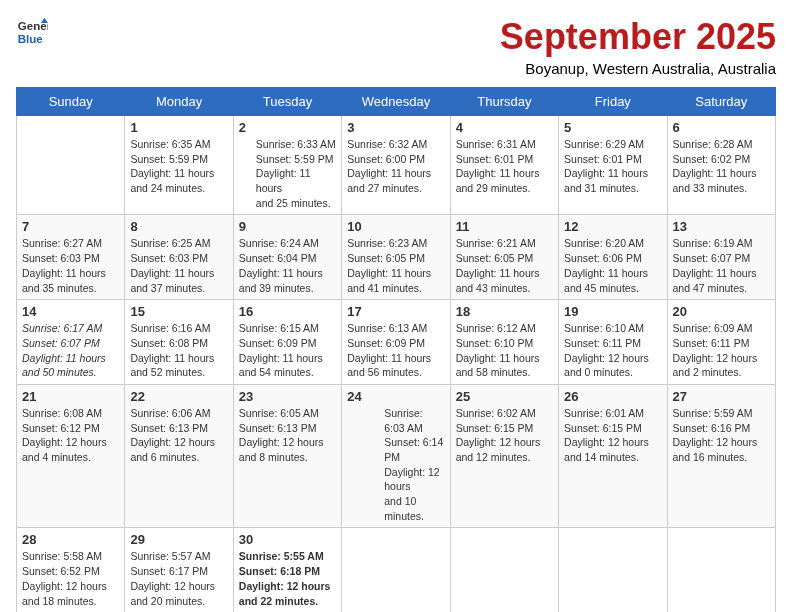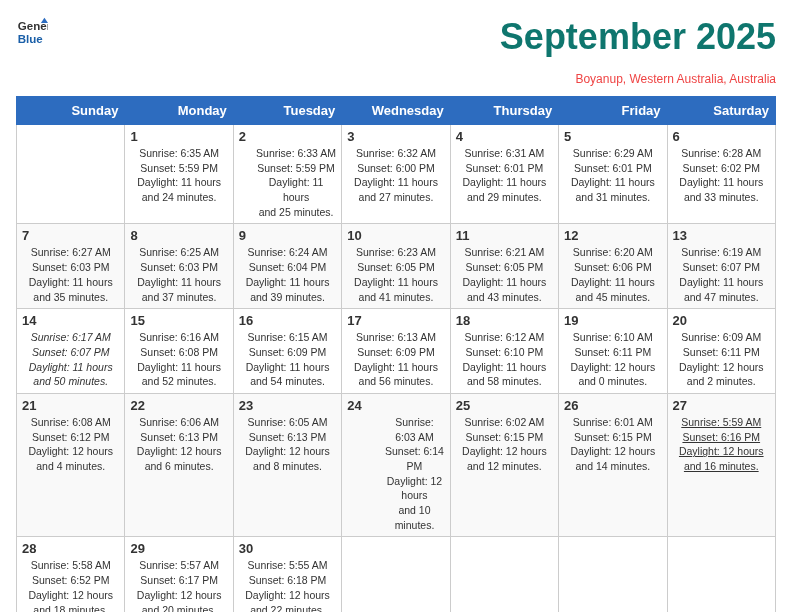--- a/index.html
+++ b/index.html
@@ -24,39 +24,39 @@
     .logo-icon {
       width: 32px;
       height: 32px;
     }
     .title-block {
       text-align: right;
     }
     .month-title {
       font-size: 36px;
       font-weight: bold;
-      color: #0f766e;
+      color: #b91c1c;
     }
     .location {
-      font-size: 12px;
-      color: #ef4444;
-      margin-top: 14px;
+      font-size: 15px;
+      color: #000000;
+      margin-top: 2px;
     }
     .calendar {
       width: 100%;
       border-collapse: collapse;
       border: 1px solid #ccc;
     }
     .calendar th {
       background: #2d6cbf;
       color: #fff;
       font-size: 13px;
-      font-weight: bold;
+      font-weight: normal;
       padding: 6px 6px;
-      text-align: right;
+      text-align: center;
       border: 1px solid #2d6cbf;
     }
     .calendar td {
       border: 1px solid #ccc;
       vertical-align: top;
       padding: 4px 5px;
       font-size: 11px;
       color: #333;
       width: calc(100% / 7);
       min-height: 80px;
@@ -64,21 +64,20 @@
     .day-number {
       font-size: 13px;
       font-weight: bold;
       display: block;
       margin-bottom: 2px;
     }
     .day-info {
       font-size: 10.5px;
       line-height: 1.4;
       color: #333;
-      text-align: center;
     }
     .empty-cell {
       background: #f9f9f9;
     }
     tr:nth-child(even) td {
       background: #f9f9f9;
     }
     tr:nth-child(odd) td {
       background: #fff;
     }
@@ -298,21 +297,21 @@
         </td>
         <td>
           <span class="day-number">26</span>
           <div class="day-info" style="white-space: pre-line;">Sunrise: 6:01 AM
 Sunset: 6:15 PM
 Daylight: 12 hours
 and 14 minutes.</div>
         </td>
         <td>
           <span class="day-number">27</span>
-          <div class="day-info" style="white-space: pre-line; text-decoration: underline;">Sunrise: 5:59 AM
+          <div class="day-info" style="white-space: pre-line;">Sunrise: 5:59 AM
 Sunset: 6:16 PM
 Daylight: 12 hours
 and 16 minutes.</div>
         </td>
       </tr>
       <tr>
         <td>
           <span class="day-number">28</span>
           <div class="day-info" style="white-space: pre-line;">Sunrise: 5:58 AM
 Sunset: 6:52 PM
@@ -321,21 +320,21 @@
         </td>
         <td>
           <span class="day-number">29</span>
           <div class="day-info" style="white-space: pre-line;">Sunrise: 5:57 AM
 Sunset: 6:17 PM
 Daylight: 12 hours
 and 20 minutes.</div>
         </td>
         <td>
           <span class="day-number">30</span>
-          <div class="day-info" style="white-space: pre-line;">Sunrise: 5:55 AM
+          <div class="day-info" style="white-space: pre-line; font-weight: bold;">Sunrise: 5:55 AM
 Sunset: 6:18 PM
 Daylight: 12 hours
 and 22 minutes.</div>
         </td>
         <td class="empty-cell"></td>
         <td class="empty-cell"></td>
         <td class="empty-cell"></td>
         <td class="empty-cell"></td>
       </tr>
     </tbody>

